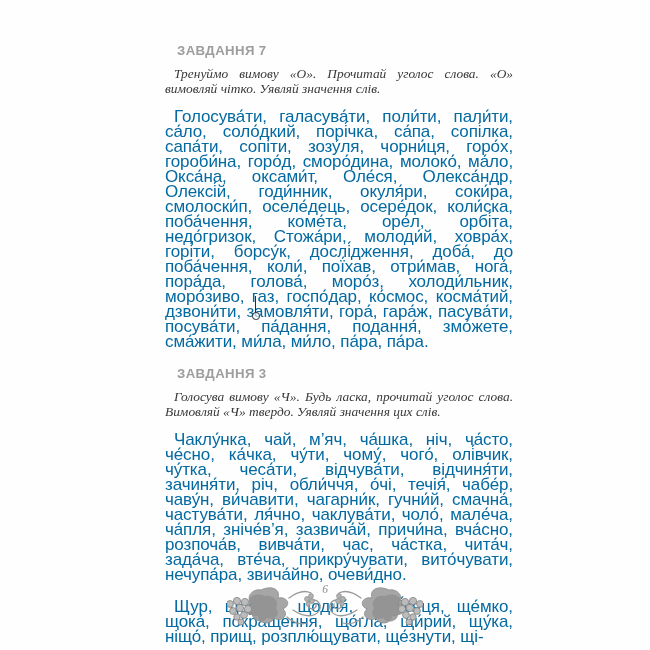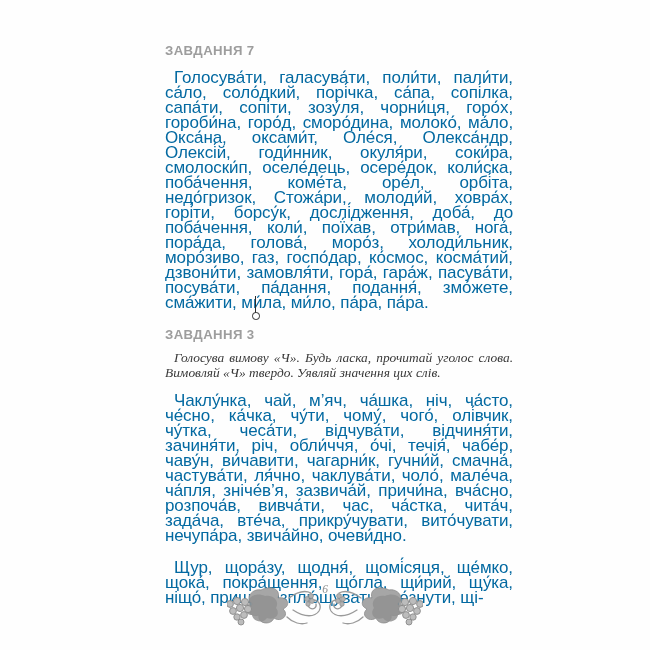--- a/index.html
+++ b/index.html
@@ -11,21 +11,21 @@
   }
   .page{
     position:relative;
     width:650px;height:650px;
     background:#fefefe;
     box-sizing:border-box;
     padding:43px 137px 0 165px;
   }
   .task{margin:0;}
   .task-heading{
-    margin:0 0 8px 0;
+    margin:0 0 8px 12px;
     font-family:"Liberation Sans", sans-serif;
     font-weight:bold;
     font-size:13.2px;
     letter-spacing:0.4px;
     color:#9d9d9d;
   }
   .instruction{
     margin:0 0 6px 0;
     font-family:"Liberation Serif", serif;
     font-style:italic;
@@ -89,20 +89,21 @@
     color:#8f8f8f;
   }
 </style>
 </head>
 <body>
 
 <div class="page">
 
   <section class="task">
     <h2 class="task-heading">ЗАВДАННЯ 7</h2>
+    <p class="instruction">Тренуймо вимову «О». Прочитай уголос слова. «О» вимовляй чітко. Уявляй значення слів.</p>
     <p class="words">Голосува́ти, галасува́ти, поли́ти, пали́ти, са́ло, соло́дкий, порі́чка, са́па, сопі́лка, сапа́ти, сопі́ти, зозу́ля, чорни́ця, горо́х, гороби́на, горо́д, сморо́дина, молоко́, ма́ло, Окса́на, оксами́т, Оле́ся, Олекса́ндр, Олексі́й, годи́нник, окуля́ри, соки́ра, смолоски́п, оселе́дець, осере́док, коли́ска, поба́чення, коме́та, оре́л, орбі́та, недо́гризок, Стожа́ри, молоди́й, ховра́х, горі́ти, борсу́к, дослі́дження, доба́, до поба́чення, коли́, пої́хав, отри́мав, нога́, пора́да, голова́, моро́з, холоди́льник, моро́зиво, газ, госпо́дар, ко́смос, косма́тий, дзвони́ти, замовля́ти, гора́, гара́ж, пасува́ти, посува́ти, па́дання, подання́, змо́жете, сма́жити, ми́ла, ми́ло, па́ра, па́ра.</p>
   </section>
 
   <section class="task">
     <h2 class="task-heading">ЗАВДАННЯ 3</h2>
     <p class="instruction">Голосува вимову «Ч». Будь ласка, прочитай уголос слова. Вимовляй «Ч» твердо. Уявляй значення цих слів.</p>
     <p class="words">Чаклу́нка, чай, м’яч, ча́шка, ніч, ча́сто, че́сно, ка́чка, чу́ти, чому́, чого́, олі́вчик, чу́тка, чеса́ти, відчува́ти, відчиня́ти, зачиня́ти, річ, обли́ччя, о́чі, течія́, чабе́р, чаву́н, ви́чавити, чагарни́к, гучни́й, смачна́, частува́ти, ля́чно, чаклува́ти, чоло́, мале́ча, ча́пля, зніче́в’я, зазвича́й, причи́на, вча́сно, розпоча́в, вивча́ти, час, ча́стка, чита́ч, зада́ча, вте́ча, прикру́чувати, вито́чувати, нечупа́ра, звича́йно, очеви́дно.</p>
   </section>
 
   <section class="task">

